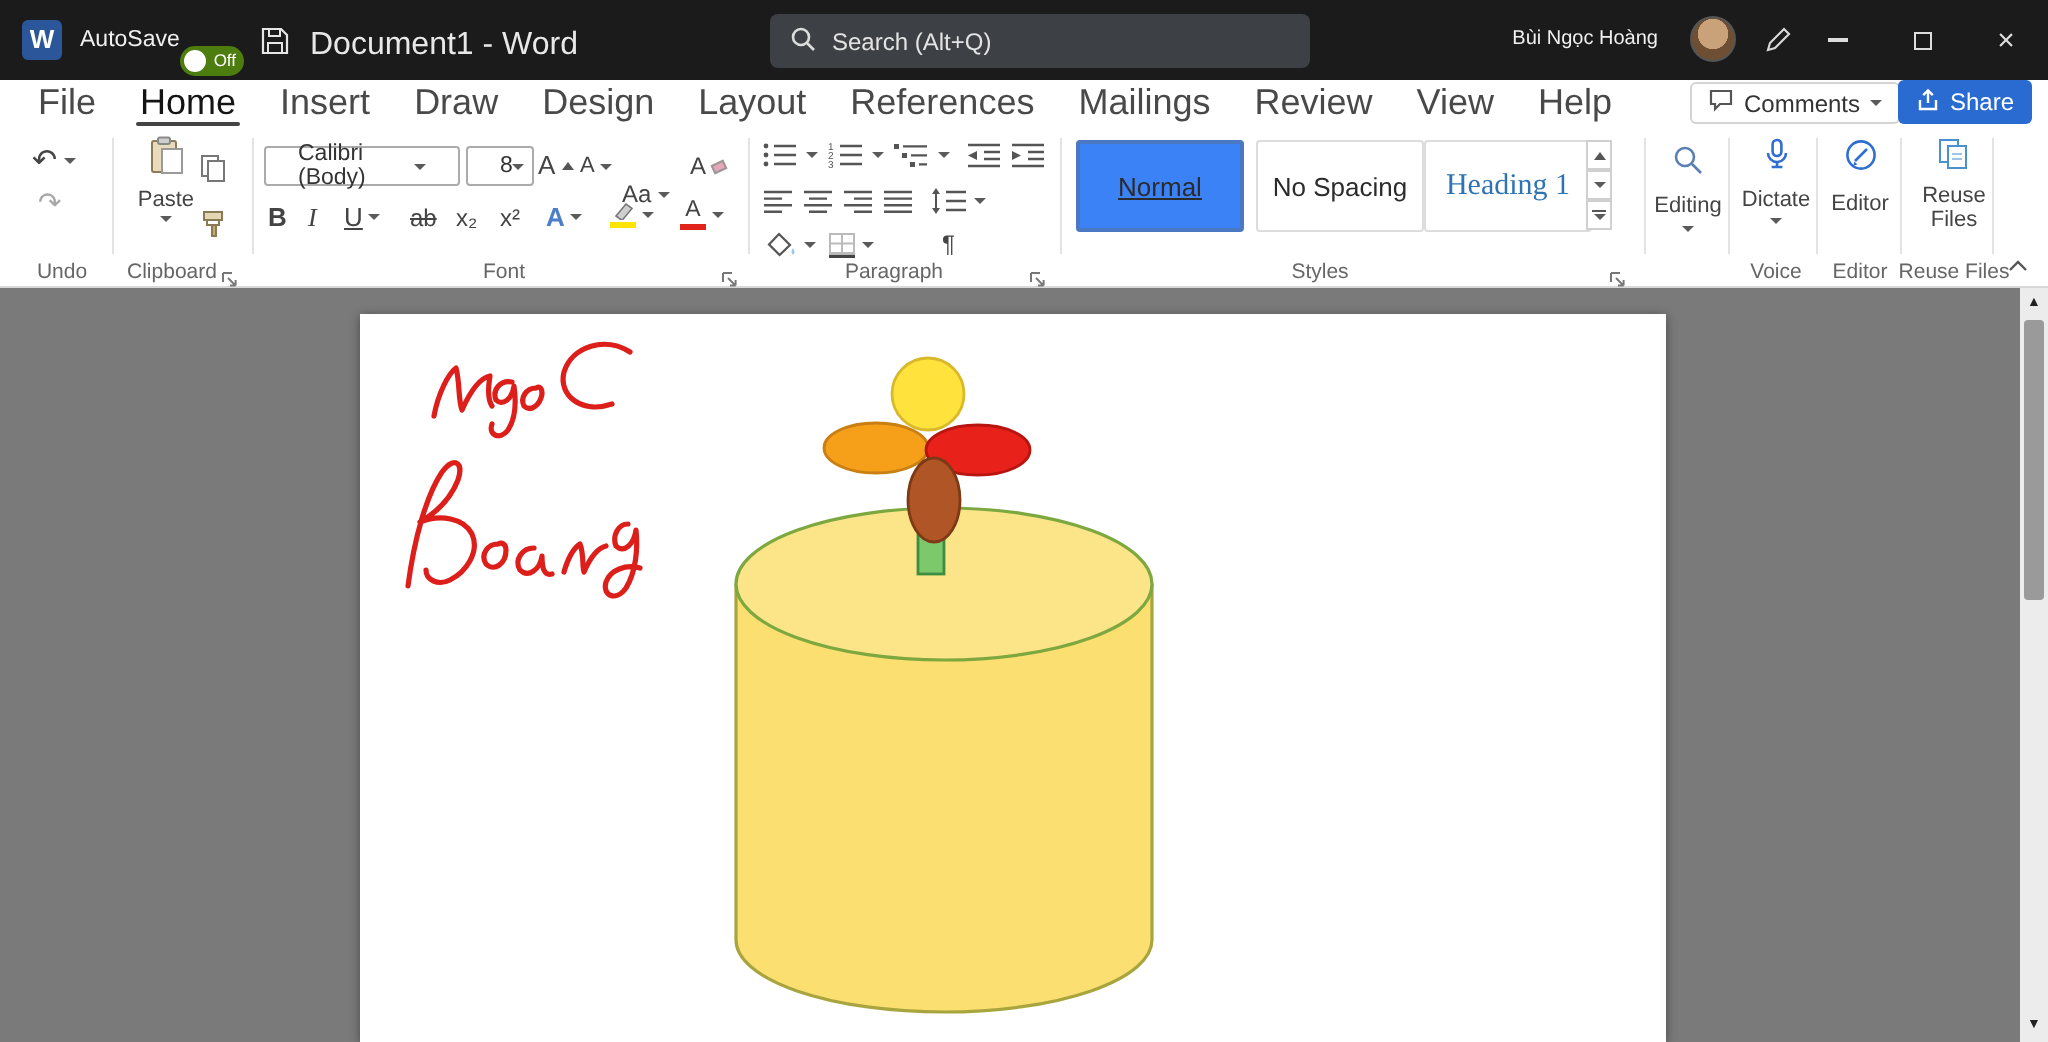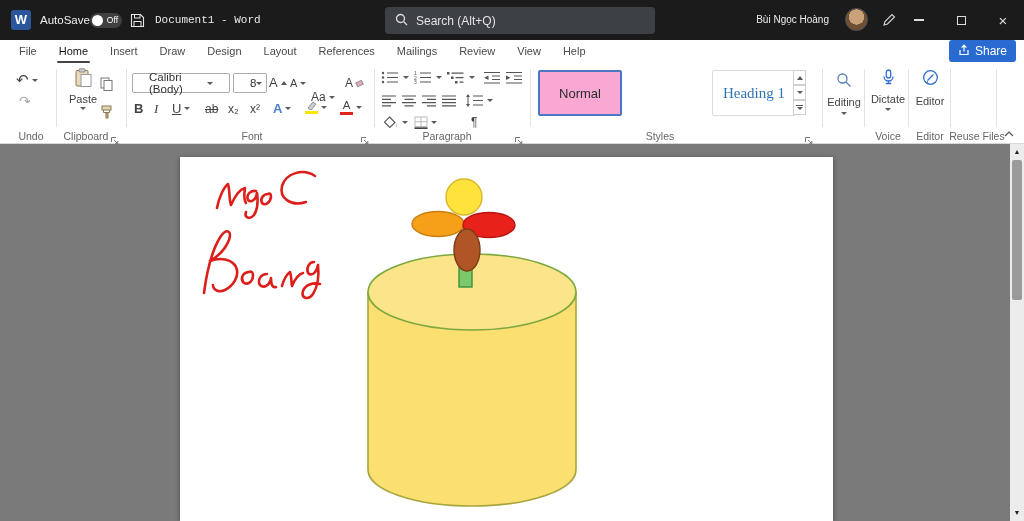--- a/index.html
+++ b/index.html
@@ -5,58 +5,58 @@
   * { box-sizing: border-box; margin:0; padding:0; }
   html,body { width:1024px; height:521px; overflow:hidden;
     font-family:"Liberation Sans", sans-serif; background:#7a7a7a; }
   .abs { position:absolute; }
 
   
   .titlebar { position:absolute; top:0; left:0; width:1024px; height:40px; background:#1b1b1b; color:#e8e8e8; }
   .word-icon { position:absolute; left:11px; top:10px; width:20px; height:20px; background:#2b579a; color:#fff;
     border-radius:3px; font-size:13px; font-weight:bold; text-align:center; line-height:20px; }
   .autosave-label { position:absolute; left:40px; top:14px; font-size:11.5px; color:#f0f0f0; }
-  .toggle { position:absolute; left:90px; top:13px; width:32px; height:15px; border-radius:8px; background:#404040; }
+  .toggle { position:absolute; left:90px; top:23px; width:32px; height:15px; border-radius:8px; background:#4d7c0f; }
   .toggle .knob { position:absolute; left:2px; top:2px; width:11px; height:11px; border-radius:50%; background:#fff; }
   .toggle .state { position:absolute; right:4px; top:2px; font-size:8.5px; color:#fff; }
   .save-icon { position:absolute; left:130px; top:13px; }
-  .win-title { position:absolute; left:155px; top:14px; font-size:11px; color:#e8e8e8;font-family:Liberation Mono, monospace; }
+  .win-title { position:absolute; left:155px; top:14px; font-size:16px; color:#e8e8e8; }
   .searchbox { position:absolute; left:385px; top:7px; width:270px; height:27px; background:#3d4045; border-radius:4px;
     display:flex; align-items:center; gap:8px; padding:0 10px; color:#e3e3e3; font-size:12px; }
   .username { position:absolute; right:195px; top:14px; font-size:10px; color:#efefef; }
   .avatar { position:absolute; right:156px; top:8px; width:23px; height:23px; border-radius:50%;
     background:radial-gradient(circle at 50% 38%, #caa27a 0 45%, #6e4f33 46% 100%); border:1px solid #555; }
   .pen-btn { position:absolute; right:128px; top:13px; }
   .winctl { position:absolute; top:0; width:42px; height:40px; display:flex; align-items:center; justify-content:center; color:#ddd; }
 
   
   .tabsrow { position:absolute; top:40px; left:0; width:1024px; height:23px; background:#fff; }
   .tabs { display:flex; padding-left:8px; height:23px; }
-  .tab { position:relative; padding:0 11px; line-height:22px; font-size:11px; color:#494949; cursor:default; }
+  .tab { position:relative; padding:0 11px; line-height:22px; font-size:18px; color:#494949; cursor:default; }
   .tab.active { color:#141414; }
   .tab.active::after { content:""; position:absolute; left:9px; right:9px; bottom:0; height:2.5px; background:#444; border-radius:2px; }
   .comments-btn { position:absolute; right:74px; top:1px; height:21px; border:1px solid #d4d4d4; border-radius:3px;
     display:flex; align-items:center; gap:5px; padding:0 8px; font-size:12px; color:#333; background:#fff; }
   .share-btn { position:absolute; right:8px; top:0px; height:22px; border-radius:3px;
     display:flex; align-items:center; gap:5px; padding:0 9px; font-size:12px; color:#fff; }
 
   
   .ribbon { position:absolute; top:63px; left:0; width:1024px; height:81px; background:#fff; border-bottom:1px solid #d8d8d8; }
   .vsep { position:absolute; top:6px; height:58px; width:1px; background:#e3e3e3; }
   .glabel { position:absolute; top:67px; font-size:10.5px; color:#666; text-align:center; }
   .dlg { position:absolute; top:68px; }
   .rbtn { position:absolute; display:flex; align-items:center; gap:3px; color:#444; font-size:12.5px; }
   .cdn { display:inline-block; width:0; height:0; border-left:3px solid transparent; border-right:3px solid transparent; border-top:3.5px solid #5a5a5a; }
   .combo { position:absolute; top:10px; height:20px; border:1px solid #ababab; border-radius:2px; background:#fff;
     display:flex; align-items:center; justify-content:space-between; padding:0 16px; font-size:11.5px; color:#333; }
   .fmt { font-size:12.5px; color:#444; }
   .colorbar { display:block; height:3.5px; width:13px; margin-top:0.5px; }
   .stylecard { position:absolute; top:7px; width:84px; height:46px; background:#fff; border:1px solid #dcdcdc; border-radius:2px;
     display:flex; align-items:center; justify-content:center; font-size:13px; color:#2b2b2b; }
-  .stylecard.selected { border:2px solid #4a78c2; background:#f9a8d4; }
+  .stylecard.selected { border:2px solid #4a78c2; background:#3b82f6;text-decoration:underline; }
   .heading1 { font-family:"Liberation Serif", serif; font-size:15px; }
   .smallscroll { position:absolute; width:13px; height:15px; border:1px solid #d0d0d0; background:#fff; display:flex; align-items:center; justify-content:center; }
   .biggroup { position:absolute; top:0; height:70px; display:flex; flex-direction:column; align-items:center; }
   .biggroup .txt { font-size:11px; color:#444; }
 
   
   .docarea { position:absolute; top:144px; left:0; width:1024px; height:377px; background:#7a7a7a; }
   .page { position:absolute; left:180px; top:13px; width:653px; height:364px; background:#fff; box-shadow:0 1px 5px rgba(0,0,0,0.4); }
   .scrollbar { position:absolute; right:0; top:0; width:14px; height:377px; background:#ececec; }
   .sb-arrow { position:absolute; left:0; width:14px; height:14px; text-align:center; font-size:7px; color:#222; line-height:14px; }
@@ -114,20 +114,29 @@
     <div class="tab">Insert</div>
     <div class="tab">Draw</div>
     <div class="tab">Design</div>
     <div class="tab">Layout</div>
     <div class="tab">References</div>
     <div class="tab">Mailings</div>
     <div class="tab">Review</div>
     <div class="tab">View</div>
     <div class="tab">Help</div>
   </div>
+  <div class="comments-btn">
+    <span>
+      <svg width="13" height="12" viewBox="0 0 13 12">
+          <path d="M1.5 1.5 h10 v6.5 h-5.5 l-2.5 2.5 v-2.5 h-2 z" fill="none" stroke="#555" stroke-width="1.1"></path>
+        </svg>
+    </span>
+    <span>Comments</span>
+    <span class="cdn"></span>
+  </div>
   <div class="share-btn" style="position:absolute; right:8px; top:0px; height:22px; border-radius:3px; display:flex; align-items:center; gap:5px; padding:0 9px; font-size:12px; color:#fff; background:#2a6bd2;">
     <span>
       <svg width="12" height="12" viewBox="0 0 12 12">
           <path d="M2 6 v4.5 h8 V6 M6 7.5 V1.5 M3.6 3.6 L6 1.2 8.4 3.6" fill="none" stroke="#fff" stroke-width="1.2"></path>
         </svg>
     </span>
     <span>Share</span>
   </div>
 </div>
 
@@ -339,20 +348,23 @@
   <span class="dlg" style="left:514px;">
     <svg width="9" height="9" viewBox="0 0 9 9">
         <path d="M1.5 1.5 H6 M1.5 1.5 V6 M4 4 L7.8 7.8 M7.8 7.8 H5 M7.8 7.8 V5" fill="none" stroke="#777"></path>
       </svg>
   </span>
   <div class="vsep" style="left:530px;"></div>
 
   <div class="stylecard selected" style="left:538px;">
     <span>Normal</span>
   </div>
+  <div class="stylecard" style="left:628px;">
+    <span>No Spacing</span>
+  </div>
   <div class="stylecard" style="left:712px;">
     <span class="heading1" style="color:#2e74b5;">Heading 1</span>
   </div>
   <div class="smallscroll" style="left:793px; top:7px;">
     <span style="display:inline-block;width:0;height:0;border-left:3px solid transparent;border-right:3px solid transparent;border-bottom:4px solid #555;"></span>
   </div>
   <div class="smallscroll" style="left:793px; top:22px;">
     <span class="cdn"></span>
   </div>
   <div class="smallscroll" style="left:793px; top:37px;">
@@ -400,20 +412,31 @@
           <circle cx="8.5" cy="8.5" r="6.8" fill="none" stroke="#2f6fd0" stroke-width="1.3"></circle>
           <path d="M5.5 11.5 L11.5 5.5" stroke="#2f6fd0" stroke-width="1.3"></path>
           <path d="M5.2 11.8 l-0.5 2 2-0.5 z" fill="#2f6fd0"></path>
         </svg>
     </span>
     <span class="txt" style="margin-top:5px;">Editor</span>
   </div>
   <div class="glabel" style="left:908px; width:44px;">Editor</div>
   <div class="vsep" style="left:950px;"></div>
 
+  <div class="biggroup" style="left:952px; width:50px;">
+    <span style="margin-top:6px;">
+      <svg width="16" height="16" viewBox="0 0 16 16">
+          <rect x="1" y="1" width="9" height="11" fill="#fff" stroke="#4a8fd0"></rect>
+          <rect x="5" y="4" width="9" height="11" fill="#fff" stroke="#4a8fd0"></rect>
+          <path d="M7 8 h5 M7 10.5 h5" stroke="#9cc3e8"></path>
+        </svg>
+    </span>
+    <span class="txt" style="margin-top:2px;">Reuse</span>
+    <span class="txt">Files</span>
+  </div>
   <div class="glabel" style="left:944px; width:66px;">Reuse Files</div>
   <div class="vsep" style="left:996px;"></div>
 
   <span class="abs" style="right:10px; top:60px;">
     <svg width="10" height="6" viewBox="0 0 10 6">
         <path d="M1 5 L5 1 L9 5" fill="none" stroke="#555" stroke-width="1.2"></path>
       </svg>
   </span>
 </div>
 

